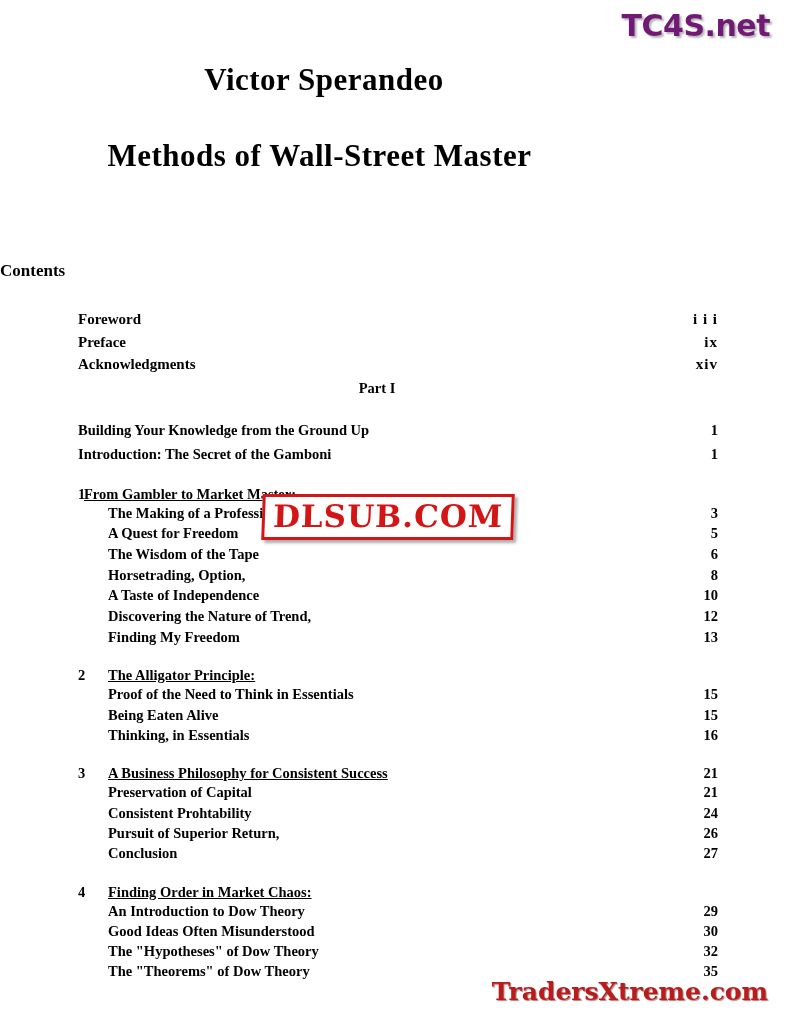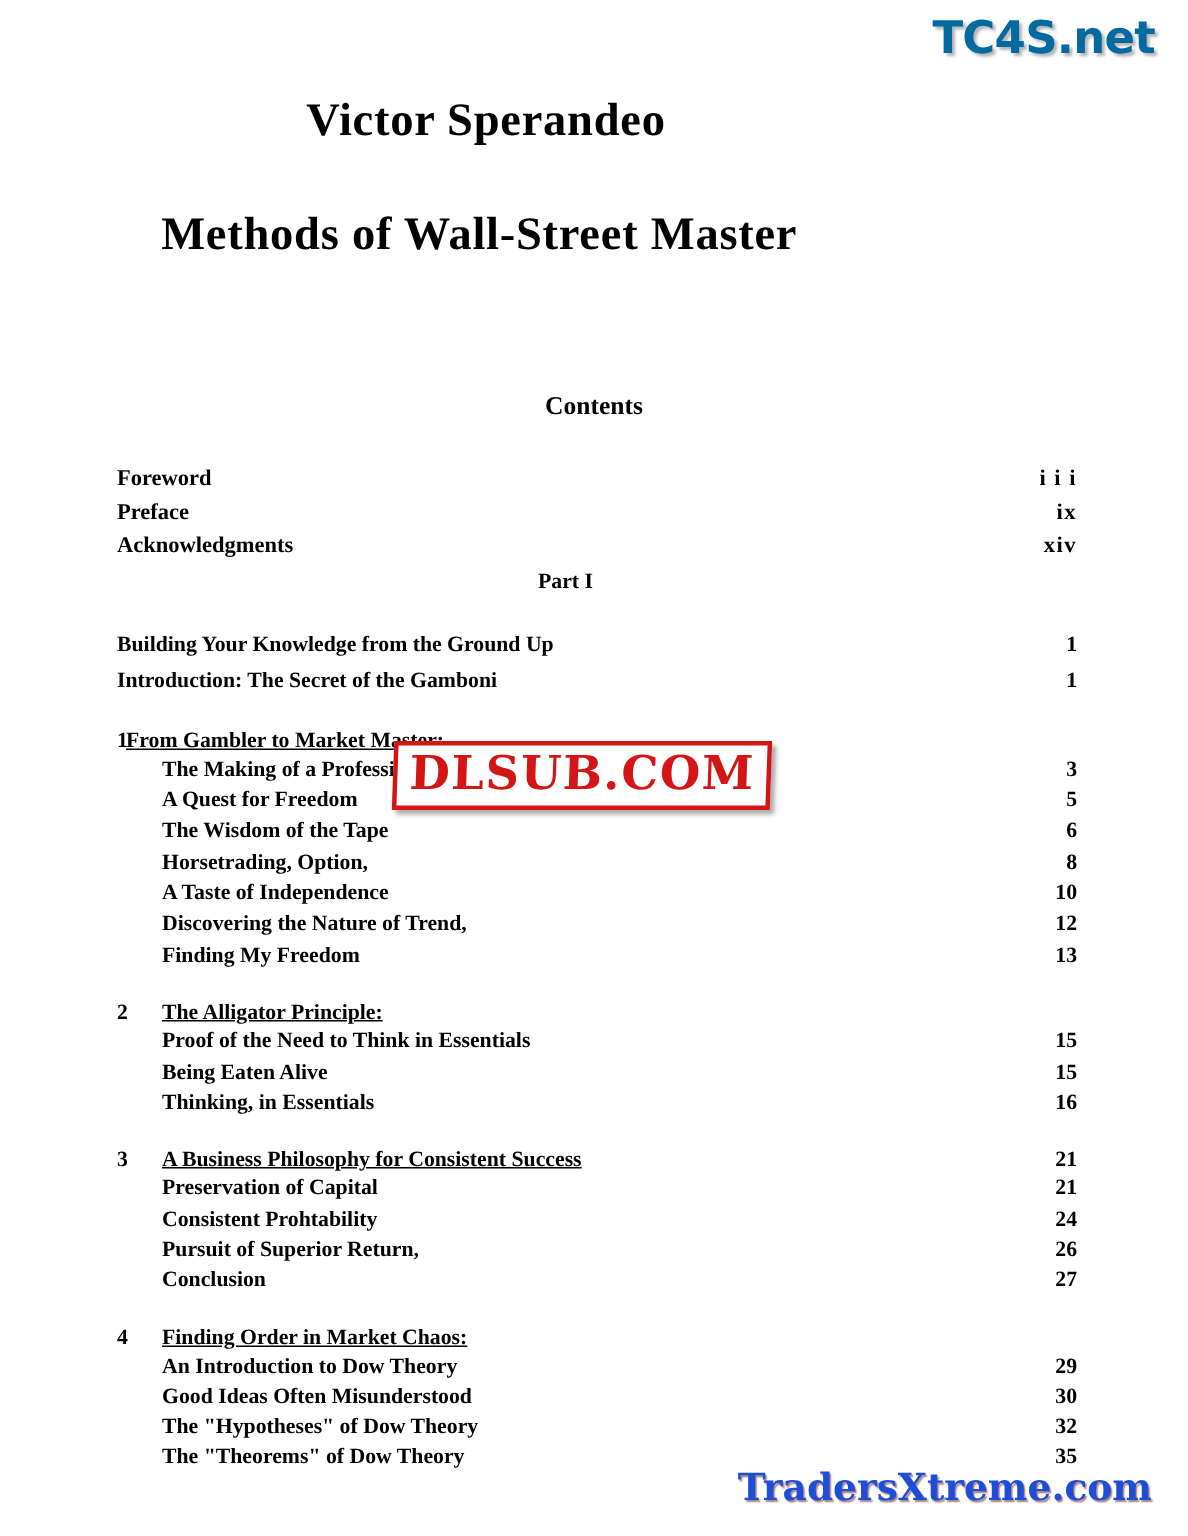--- a/index.html
+++ b/index.html
@@ -23,34 +23,34 @@
   }
 
   
   .wm-top {
     position: absolute;
     top: 8px;
     right: 22px;
     font-family: "DejaVu Sans", sans-serif;
     font-weight: bold;
     font-size: 30px;
-    color: #0369a1;
+    color: #701a75;
     letter-spacing: -0.5px;
     text-shadow: 2px 2px 2px rgba(120,120,120,0.55);
   }
 
   
   .wm-bottom {
     position: absolute;
     bottom: 18px;
     right: 24px;
     font-family: "DejaVu Serif", serif;
     font-weight: bold;
     font-size: 25px;
-    color: #1d4ed8;
+    color: #b91c1c;
     text-shadow: 1px 1px 1px rgba(90,0,0,0.5);
   }
 
   
   .wm-center {
     position: absolute;
     top: 494px;
     left: 262px;
     font-family: "DejaVu Serif", serif;
     font-weight: bold;
@@ -81,21 +81,20 @@
     text-align: center;
     font-size: 31px;
     font-weight: bold;
     letter-spacing: 0.5px;
   }
 
   .contents-heading {
     position: absolute;
     top: 261px;
     width: 792px;
-    text-align: center;
     font-size: 17px;
     font-weight: bold;
   }
 
   .toc {
     position: absolute;
     top: 312px;
     left: 78px;
     width: 640px;
     font-size: 14.5px;

